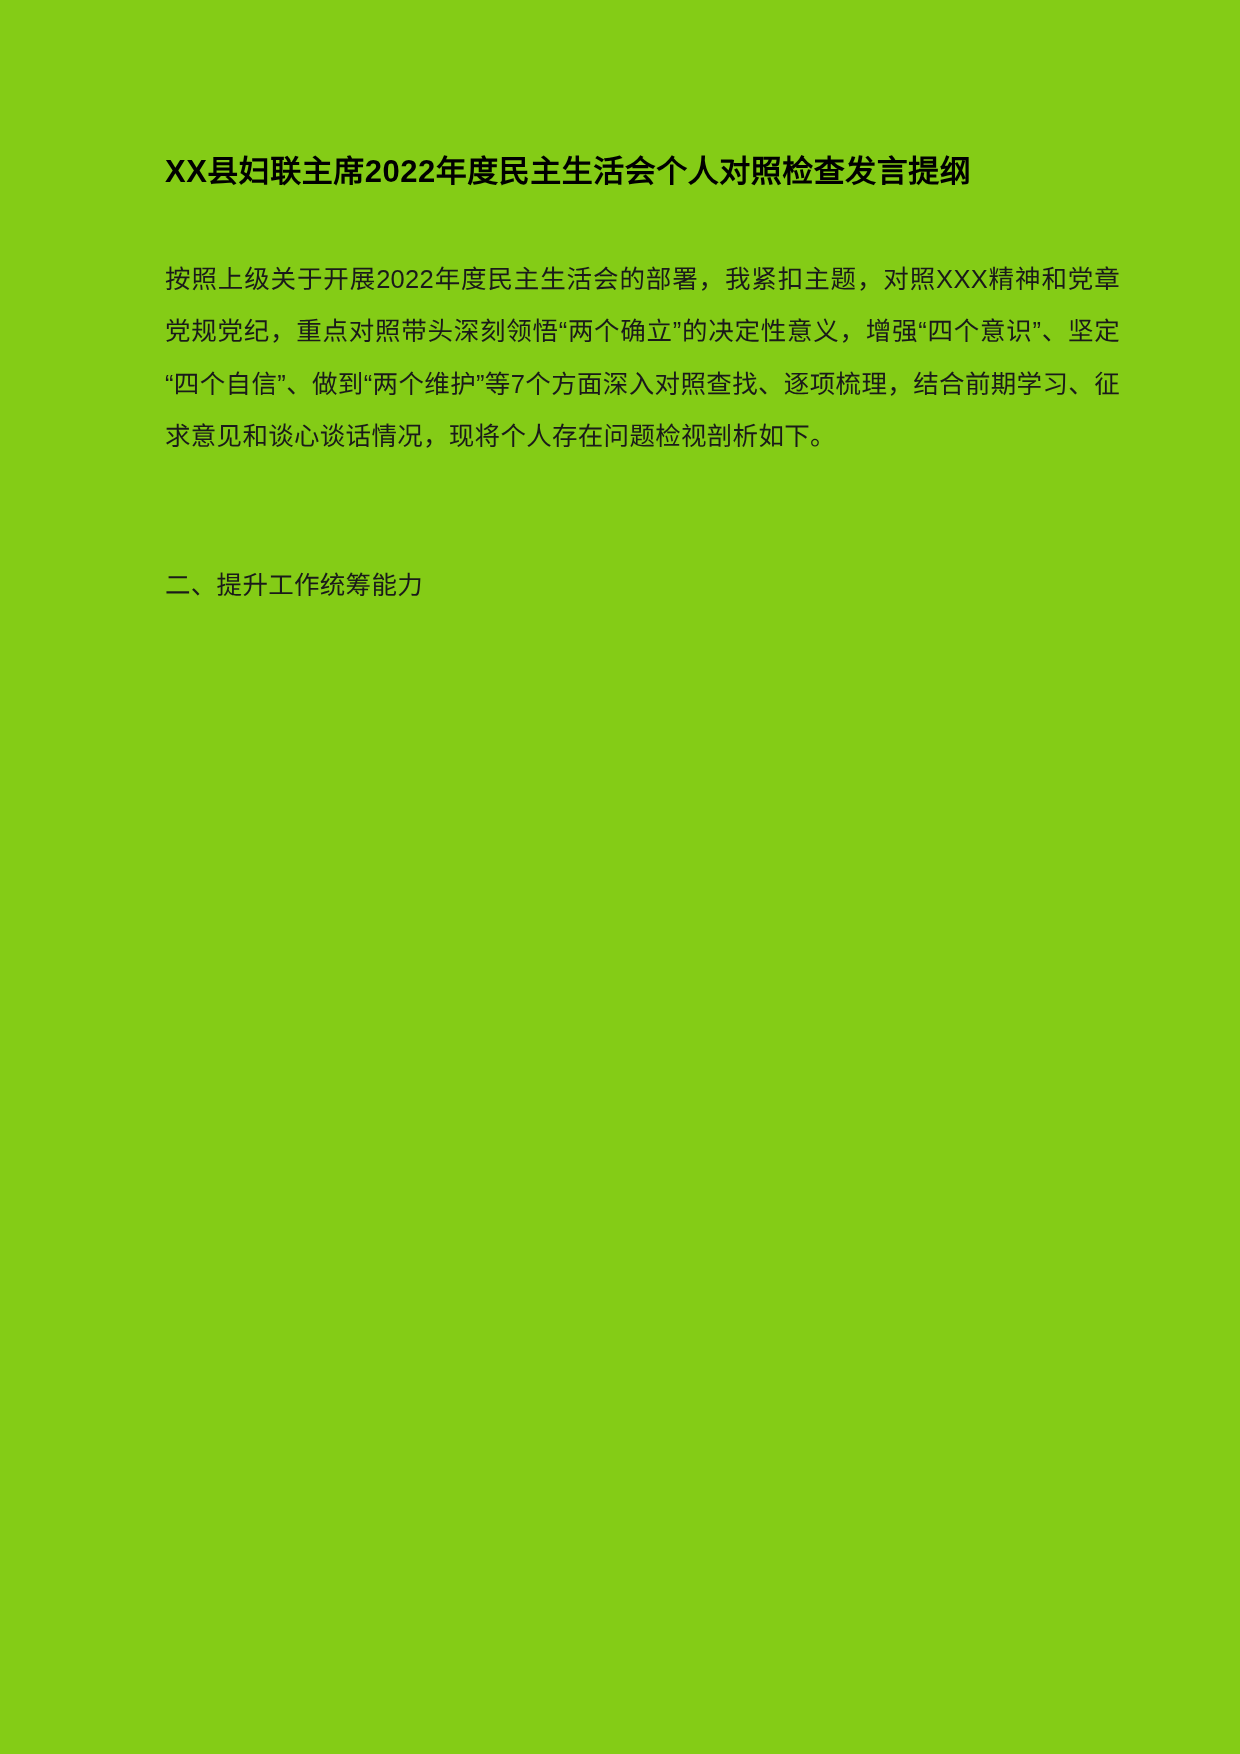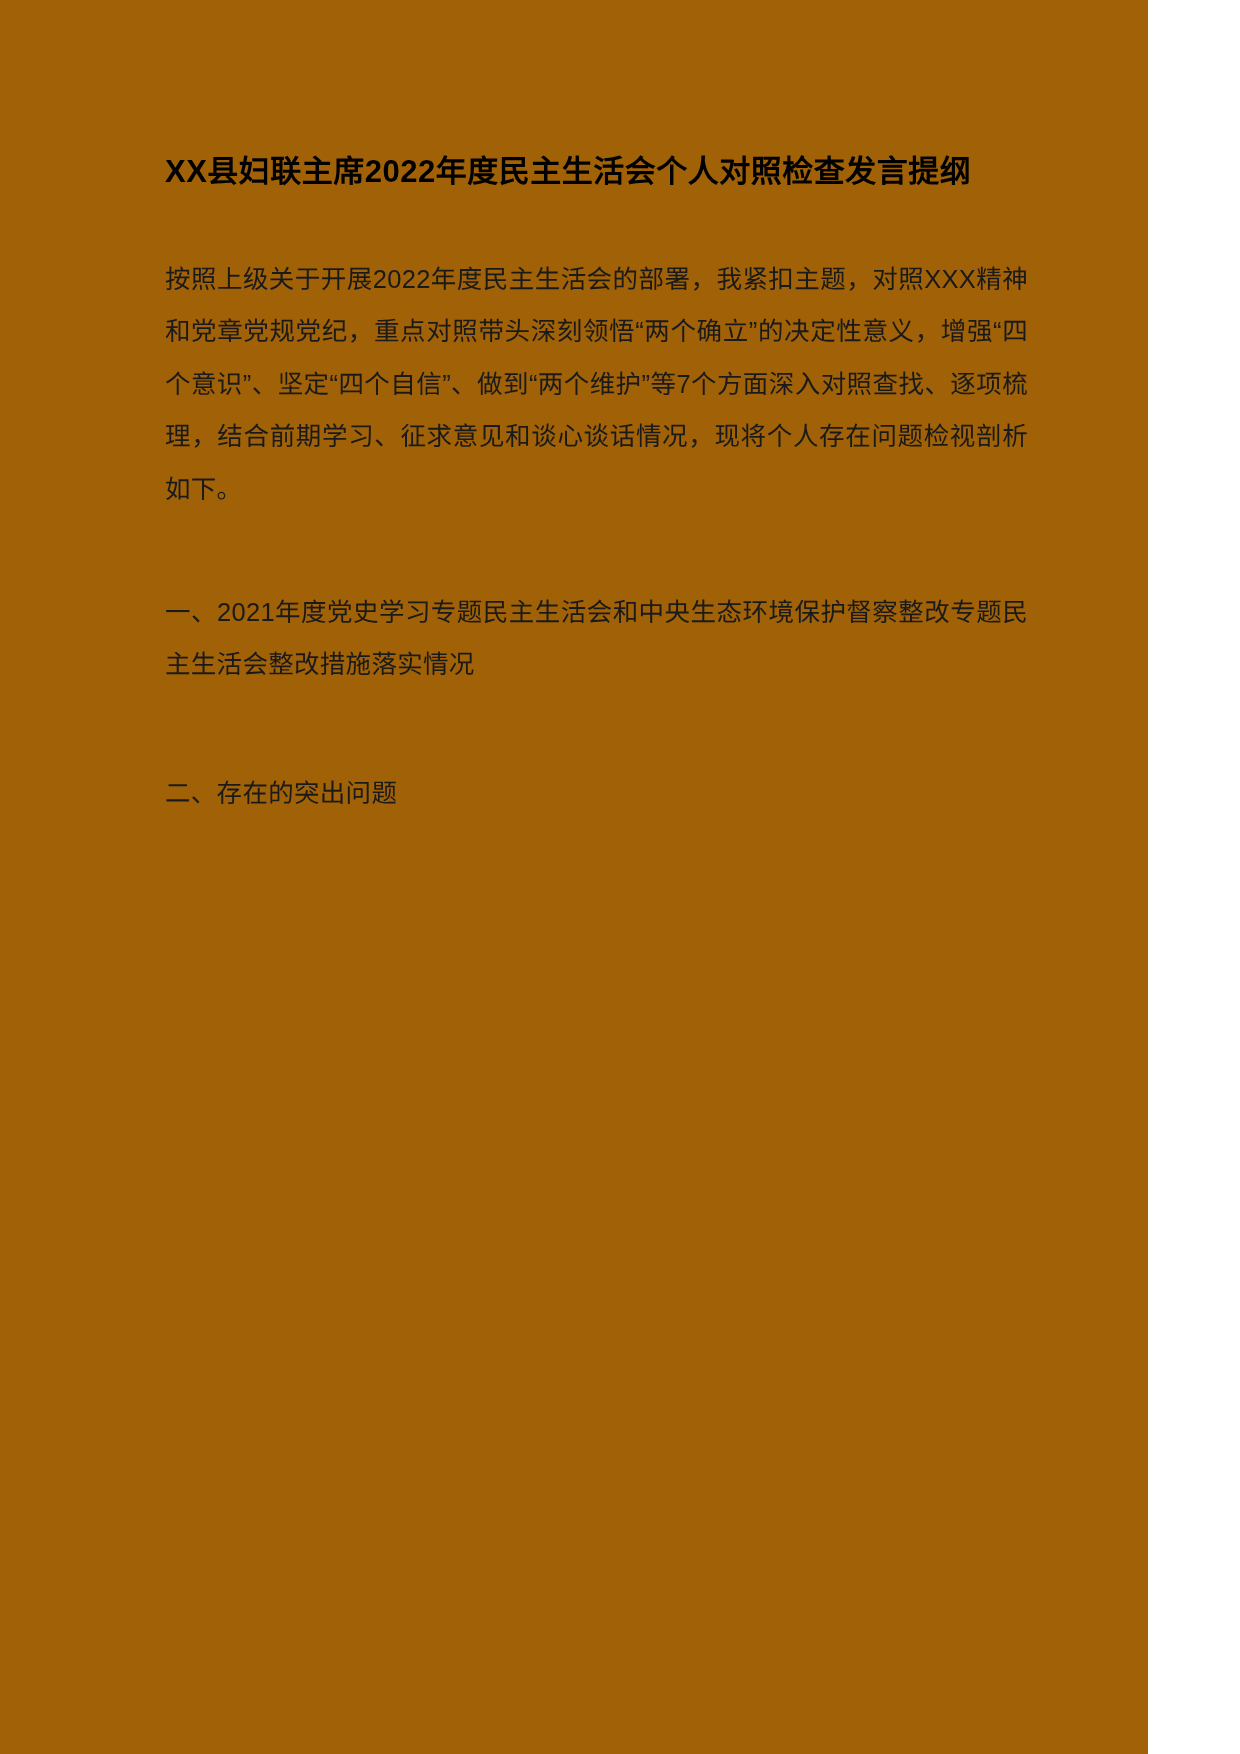--- a/index.html
+++ b/index.html
@@ -5,25 +5,25 @@
   html, body {
     margin: 0;
     padding: 0;
     background: #ffffff;
   }
   body {
     font-family: "Liberation Sans", "DejaVu Sans", sans-serif;
     color: #111111;
   }
   .page {
-    width: 1148px;
+    width: 1240px;
     min-height: 1754px;
     box-sizing: border-box;
     padding: 150px 120px 60px 165px;
-    background: #a16207;
+    background: #84cc16;
     position: relative;
   }
   .doc-title {
     font-size: 31px;
     font-weight: 700;
     line-height: 1.45;
     letter-spacing: 0.5px;
     margin: 0 0 58px 0;
     color: #000000;
   }
@@ -50,20 +50,19 @@
 <body>
 
 <div class="page">
 
   <h1 class="doc-title">XX县妇联主席2022年度民主生活会个人对照检查发言提纲</h1>
 
   <p class="para">按照上级关于开展2022年度民主生活会的部署，我紧扣主题，对照XXX精神和党章党规党纪，重点对照带头深刻领悟“两个确立”的决定性意义，增强“四个意识”、坚定“四个自信”、做到“两个维护”等7个方面深入对照查找、逐项梳理，结合前期学习、征求意见和谈心谈话情况，现将个人存在问题检视剖析如下。</p>
 
   <div class="spacer-lg"></div>
 
-  <p class="para section-heading">一、2021年度党史学习专题民主生活会和中央生态环境保护督察整改专题民主生活会整改措施落实情况</p>
 
 
   <div class="spacer-lg"></div>
 
-  <p class="para last">二、存在的突出问题</p>
+  <p class="para last">二、提升工作统筹能力</p>
 
 </div>
 
 </body></html>

